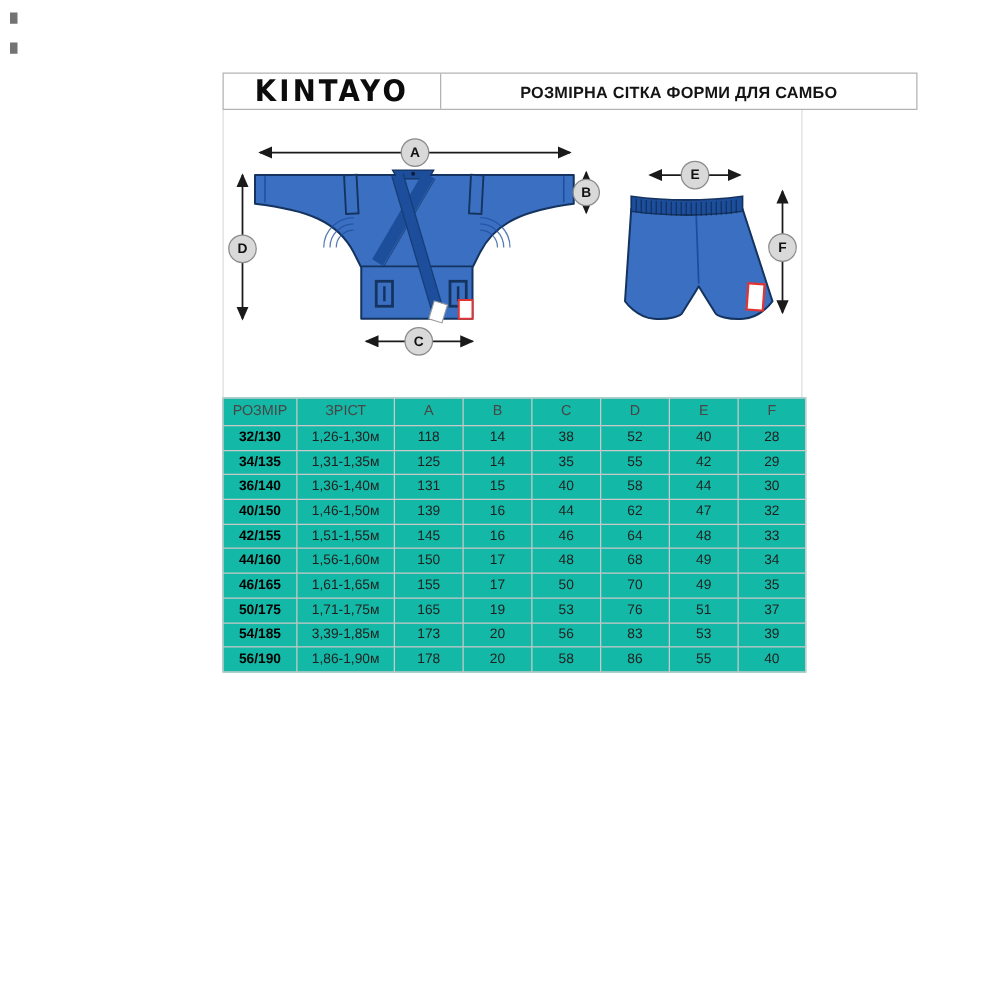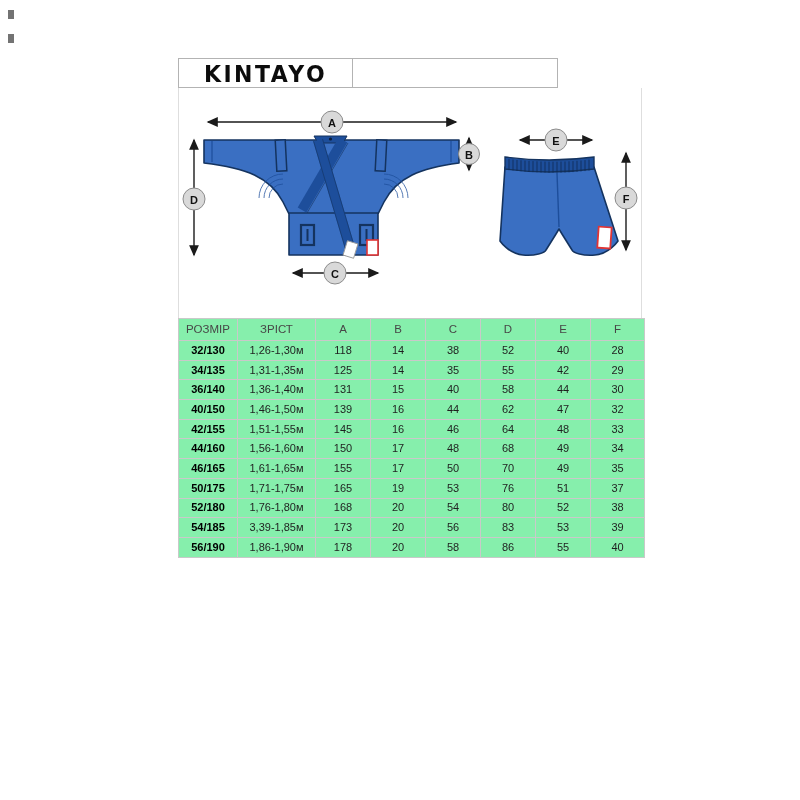--- a/index.html
+++ b/index.html
@@ -1,56 +1,59 @@
 <!DOCTYPE html>
 <html style="--garment: #3a6fc2; --trim: #1d4e9b; --outline: #14335f; --label-fill: #d9d9d9; --label-border: #8c8c8c; --tag-red: #e03535;"><head>
 <meta charset="utf-8">
 <style>
   html,body{margin:0;padding:0;background:#ffffff;}
   body{width:800px;height:800px;position:relative;font-family:"Liberation Sans",sans-serif;overflow:hidden;}
 
   .artifact{position:absolute;background:#444;opacity:.75;}
 
   
-  .hdr{position:absolute;left:178px;top:58px;width:380px;height:30px;border:1px solid #b3b3b3;box-sizing:border-box;display:flex;background:#fff;}
+  .hdr{position:absolute;left:178px;top:58px;width:556px;height:30px;border:1px solid #b3b3b3;box-sizing:border-box;display:flex;background:#fff;}
   .hdr-logo-cell{width:174px;border-right:1px solid #b3b3b3;box-sizing:border-box;display:flex;align-items:center;justify-content:center;}
   .hdr-title-cell{flex:1;display:flex;align-items:center;justify-content:center;}
   .logo{font-family:"DejaVu Sans",sans-serif;font-weight:800;font-size:22px;letter-spacing:2.5px;color:#0c0c0c;transform:scaleY(1.08);}
   .title{font-size:13px;font-weight:700;color:#141414;letter-spacing:.2px;white-space:nowrap;}
 
   
   .diagram-section{position:absolute;left:178px;top:88px;width:464px;height:230px;border-left:1px solid #dedede;border-right:1px solid #dedede;box-sizing:border-box;background:#fff;}
   .jacket-svg{position:absolute;left:2px;top:10px;}
   .shorts-svg{position:absolute;left:320px;top:27px;}
 
   svg text.mlabel{font-family:"Liberation Sans",sans-serif;font-size:11px;font-weight:bold;fill:#111;}
   .arrow-line{stroke:#1a1a1a;stroke-width:1.4;}
   .lbl-circle{fill:var(--label-fill,#d9d9d9);stroke:var(--label-border,#8c8c8c);stroke-width:1;}
 
   
   .size-table-wrap{position:absolute;left:178px;top:318px;width:466px;}
-  table.size-table{border-collapse:collapse;table-layout:fixed;width:466px;background:#86efac;}
+  table.size-table{border-collapse:collapse;table-layout:fixed;width:466px;background:#14b8a6;}
   table.size-table th,table.size-table td{border:1px solid #c9c9c9;text-align:center;vertical-align:middle;padding:0;font-size:11px;line-height:1;height:18.7px;}
   table.size-table th{height:21px;font-weight:400;color:#474747;font-size:11.5px;}
   table.size-table td{color:#1f1f1f;}
   table.size-table td.col-size{font-weight:700;color:#000;}
   col.c-size{width:59px;} col.c-height{width:78px;}
   col.c-m{width:55px;} col.c-last{width:54px;}
 </style>
 </head>
 <body>
 
 <div>
 
   <div class="artifact" style="left:8px;top:10px;width:6px;height:9px;"></div>
   <div class="artifact" style="left:8px;top:34px;width:6px;height:9px;"></div>
 
   <div class="hdr">
     <div class="hdr-logo-cell">
       <span class="logo">KINTAYO</span>
+    </div>
+    <div class="hdr-title-cell">
+      <span class="title">РОЗМІРНА СІТКА ФОРМИ ДЛЯ САМБО</span>
     </div>
   </div>
 
   <div class="diagram-section">
 
     <svg class="jacket-svg" width="300" height="200" viewBox="0 0 300 200">
       <defs>
         <marker id="jk-ae" markerWidth="9" markerHeight="8" refX="7" refY="3.5" orient="auto">
             <path d="M0,0L8,3.5L0,7Z" fill="#1a1a1a"></path>
           </marker>
@@ -282,30 +285,20 @@
             <td class="col-size">50/175</td>
             <td>1,71-1,75м</td>
             <td>165</td>
             <td>19</td>
             <td>53</td>
             <td>76</td>
             <td>51</td>
             <td>37</td>
           </tr>
           <tr>
-            <td class="col-size">52/180</td>
-            <td>1,76-1,80м</td>
-            <td>168</td>
-            <td>20</td>
-            <td>54</td>
-            <td>80</td>
-            <td>52</td>
-            <td>38</td>
-          </tr>
-          <tr>
             <td class="col-size">54/185</td>
             <td>3,39-1,85м</td>
             <td>173</td>
             <td>20</td>
             <td>56</td>
             <td>83</td>
             <td>53</td>
             <td>39</td>
           </tr>
           <tr>

